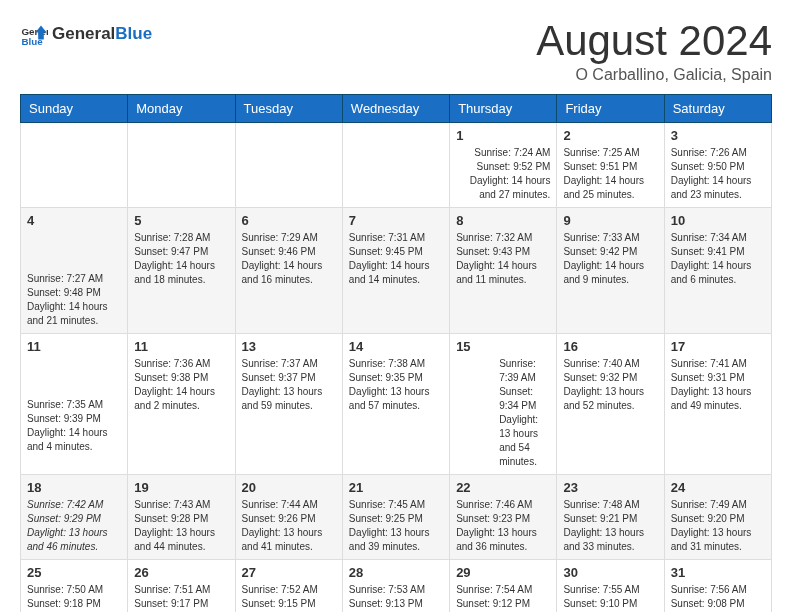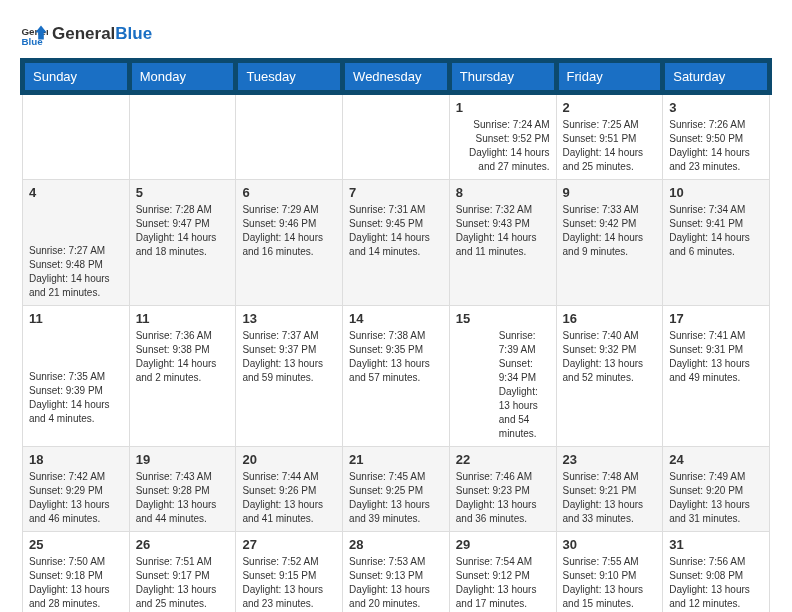--- a/index.html
+++ b/index.html
@@ -44,21 +44,21 @@
       border-collapse: collapse;
       border: 1px solid #ccc;
     }
     .calendar-table th {
       background-color: #1a6fc4;
       color: white;
       text-align: left;
       padding: 6px 8px;
       font-size: 13px;
       font-weight: normal;
-      border: 5px solid #0c4a6e;
+      border: 1px solid #0c4a6e;
     }
     .calendar-table td {
       vertical-align: top;
       padding: 5px 6px;
       border: 1px solid #ddd;
       font-size: 10.5px;
       color: #333;
       background: #fff;
       width: calc(100% / 7);
       min-height: 80px;
@@ -97,20 +97,22 @@
       <polygon points="30,8 38,18 34,18 34,28 26,28 26,18 22,18" fill="#1a6fc4"></polygon>
     </svg>
     <div>
       <div style="display:flex; align-items:baseline; gap:0;">
         <span style="font-size:17px; font-weight:bold; color:#333;">General</span>
         <span style="font-size:17px; font-weight:bold; color:#1a6fc4;">Blue</span>
       </div>
     </div>
   </div>
   <div class="title-section">
+    <div class="month-title">August 2024</div>
+    <div class="location-title">O Carballino, Galicia, Spain</div>
   </div>
 </div>
 
 <table class="calendar-table">
   <thead>
     <tr id="weekday-header">
         <th>Sunday</th>
         <th>Monday</th>
         <th>Tuesday</th>
         <th>Wednesday</th>
@@ -228,21 +230,21 @@
         <td>
           <div class="day-number">17</div>
           <div class="day-info" style="white-space: pre-line;">Sunrise: 7:41 AM
 Sunset: 9:31 PM
 Daylight: 13 hours and 49 minutes.</div>
         </td>
       </tr>
       <tr>
         <td>
           <div class="day-number">18</div>
-          <div class="day-info" style="white-space: pre-line;">Sunrise: 7:42 AM
+          <div class="day-info" style="white-space: pre-line; font-style: italic;">Sunrise: 7:42 AM
 Sunset: 9:29 PM
 Daylight: 13 hours and 46 minutes.</div>
         </td>
         <td>
           <div class="day-number">19</div>
           <div class="day-info" style="white-space: pre-line;">Sunrise: 7:43 AM
 Sunset: 9:28 PM
 Daylight: 13 hours and 44 minutes.</div>
         </td>
         <td>

